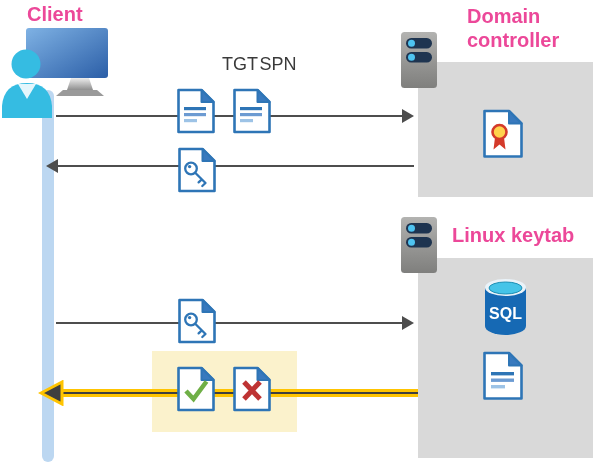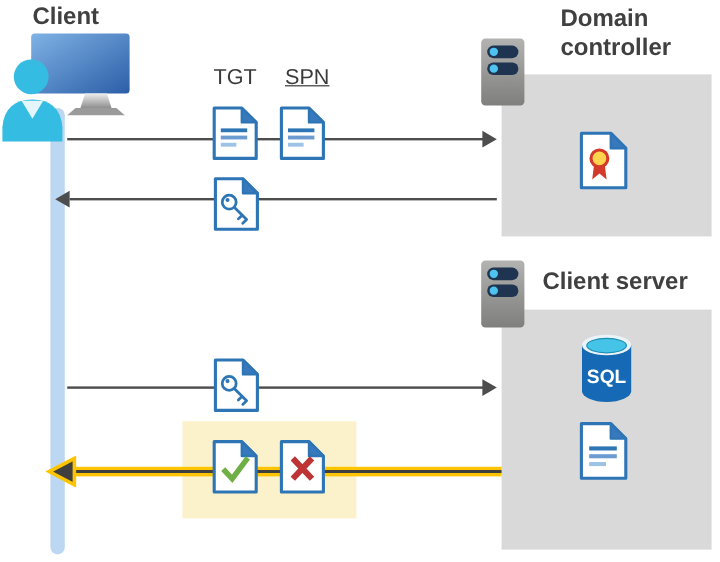--- a/index.html
+++ b/index.html
@@ -1,22 +1,22 @@
 <!DOCTYPE html>
 <html style="--doc-blue: #2E75B6; --arrow-gray: #4D4D4D; --box-gray: #D9D9D9; --lifeline-blue: #BCD7F1; --highlight-yellow: #FBF2CC; --arrow-yellow: #FFC400; --check-green: #6FAF46; --cross-red: #BE3333; --seal-yellow: #FFD34D; --seal-red: #D43A2A; --person-cyan: #35BCE2; --sql-blue: #1669B4; --sql-cyan: #45C4E8;"><head>
 <meta charset="utf-8">
 <style>
   html,body{margin:0;padding:0;background:#fff;}
   .canvas{
     position:relative;width:600px;height:468px;background:#fff;overflow:hidden;
     font-family:"Liberation Sans","DejaVu Sans",sans-serif;
   }
   .abs{position:absolute;}
-  .heading{font-size:20px;font-weight:700;color:#404040;line-height:1.2;}
-  .small-label{font-size:18px;color:#3a3a3a;text-align:center;}
+  .heading{font-size:20px;font-weight:700;color:#ec4899;line-height:1.2;}
+  .small-label{font-size:18px;color:#3a3a3a;text-align:center;margin-left:44px;}
   .big-label{font-size:22px;color:#3a3a3a;text-align:center;}
 
   
   .client-label{left:27px;top:2px;}
   .client-icon{left:0px;top:20px;width:120px;height:100px;z-index:4;}
   .lifeline{left:42px;top:90px;width:12px;height:372px;border-radius:6px;
             background:var(--lifeline-blue,#BCD7F1);z-index:1;}
 
   
   .dc-box{left:418px;top:62px;width:175px;height:135px;background:var(--box-gray,#D9D9D9);z-index:1;}
@@ -33,21 +33,21 @@
   .ah-r{border-left:12px solid var(--arrow-gray,#4D4D4D);}
   .ah-l{border-right:12px solid var(--arrow-gray,#4D4D4D);}
   .a1-line{left:56px;top:115px;width:350px;}
   .a1-head{left:402px;top:109px;}
   .a2-line{left:58px;top:165px;width:356px;}
   .a2-head{left:46px;top:159px;}
   .a3-line{left:56px;top:322px;width:350px;}
   .a3-head{left:402px;top:316px;}
 
   .tgt-label{left:171px;top:54px;width:50px;}
-  .spn-label{left:231px;top:54px;width:50px;text-decoration:underline;}
+  .spn-label{left:209px;top:54px;width:50px;}
 
   .doc{width:40px;height:46px;z-index:3;}
   .doc-tgt{left:176px;top:88px;}
   .doc-spn{left:232px;top:88px;}
   .doc-key1{left:177px;top:147px;}
   .doc-key2{left:177px;top:298px;}
   .doc-check{left:176px;top:366px;}
   .doc-cross{left:232px;top:366px;}
 
   .cert-doc{left:482px;top:109px;width:42px;height:50px;z-index:2;}
@@ -110,21 +110,21 @@
     <circle cx="11.5" cy="26.2" r="3.5" fill="#4EC3F0"></circle>
   </svg>
   <svg class="abs cert-doc" viewBox="0 0 42 50">
     <path d="M2.5,2 H27 L39.5,14.5 V47.5 H2.5 Z" fill="#fff" stroke="#2E75B6" stroke-width="2.6" stroke-linejoin="round"></path>
     <path d="M27,2 V14.5 H39.5 Z" fill="#3879BE" stroke="#2E75B6" stroke-width="2" stroke-linejoin="round"></path>
     <path d="M13,28.5 L11.5,40.5 L17.5,35.5 L23.5,40.5 L22,28.5 Z" fill="#D43A2A"></path>
     <circle cx="17.5" cy="23" r="7" fill="#FFD34D" stroke="#D43A2A" stroke-width="2.6"></circle>
   </svg>
 
   <div class="abs ls-box"></div>
-  <div class="abs heading ls-label">Client server</div>
+  <div class="abs heading ls-label">Linux keytab</div>
   <svg class="abs server-icon ls-server" viewBox="0 0 38 58">
     <defs>
       <linearGradient id="srvG2" x1="0" y1="0" x2="0" y2="1">
         <stop offset="0" stop-color="#B3B3B1"></stop>
           <stop offset="0.55" stop-color="#959593"></stop>
           <stop offset="1" stop-color="#7F7F7D"></stop>
       </linearGradient>
     </defs>
     <rect x="1" y="1" width="36" height="56" rx="3.5" fill="url(#srvG2)"></rect>
     <rect x="6" y="7" width="26" height="10.5" rx="5.2" fill="#1E3450"></rect>

